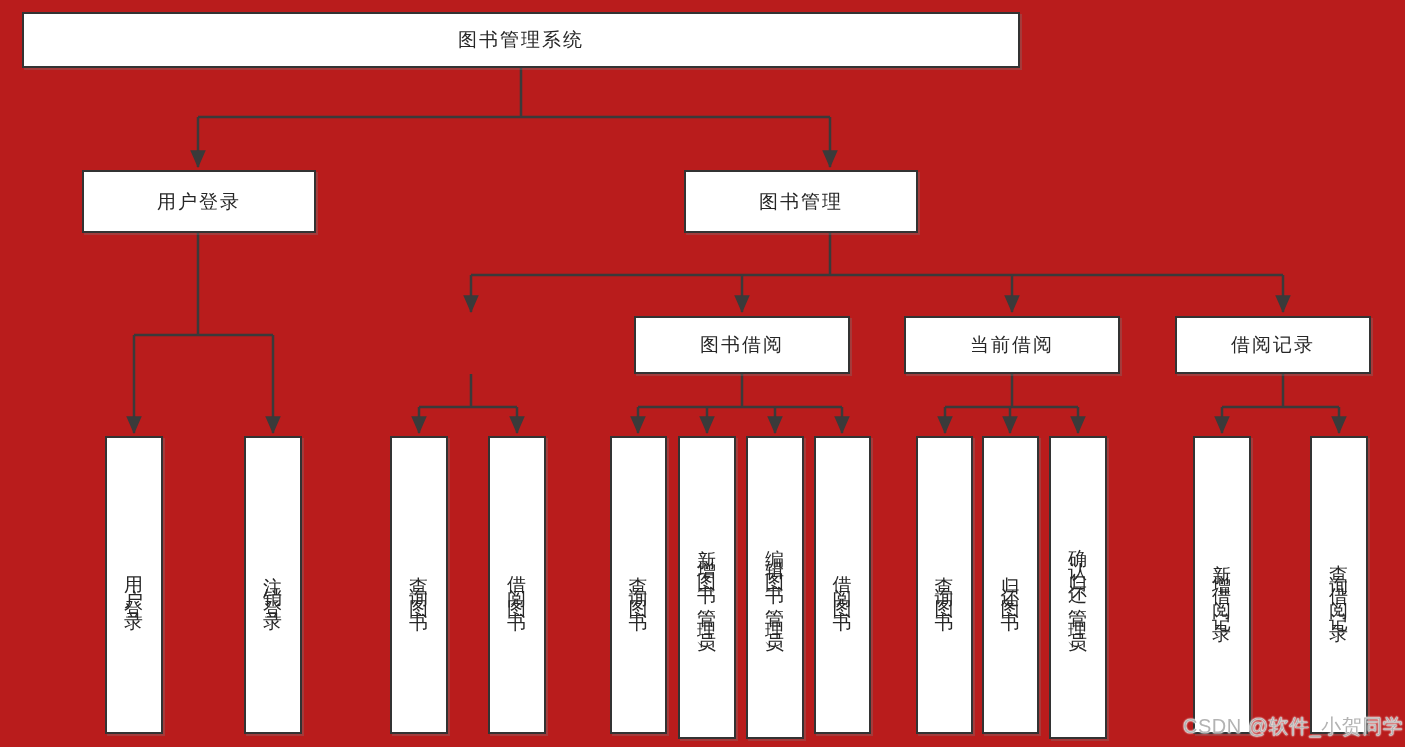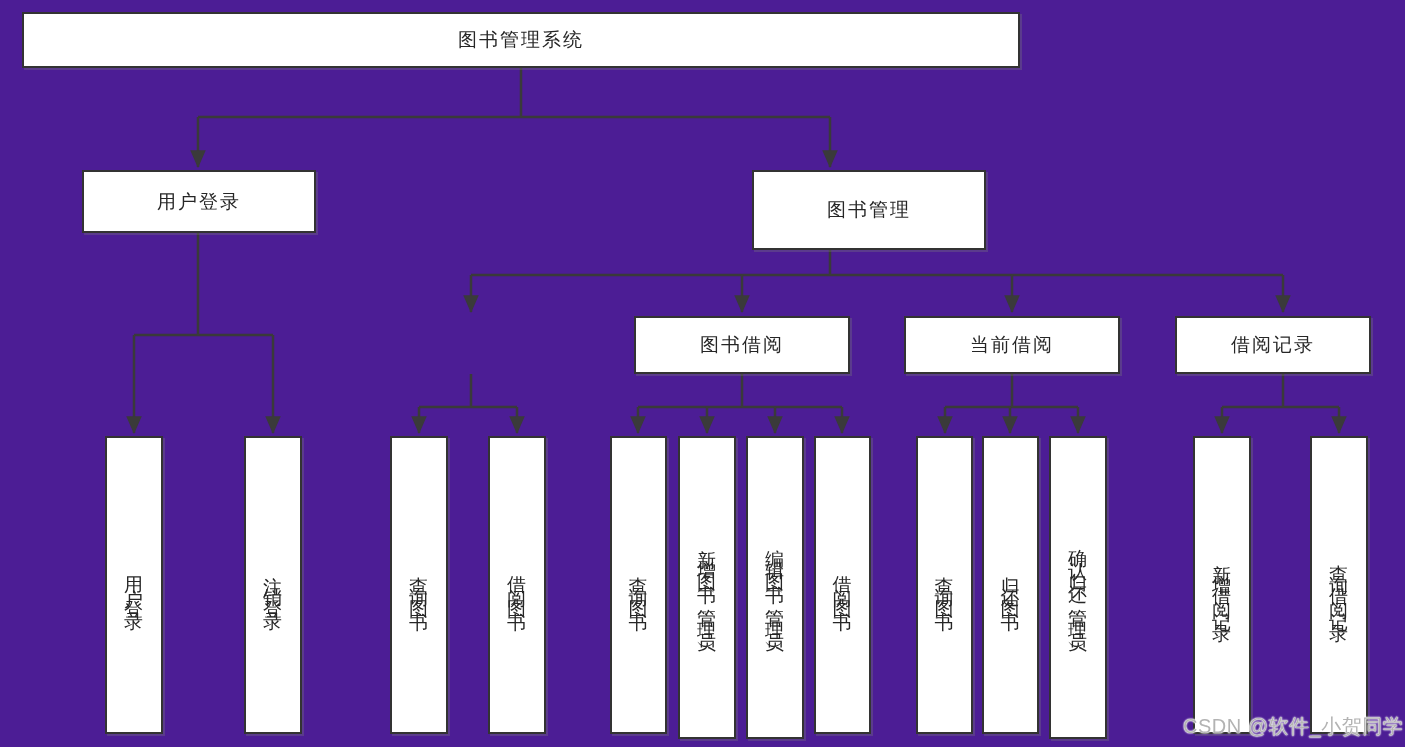--- a/index.html
+++ b/index.html
@@ -1,17 +1,17 @@
 <!DOCTYPE html>
 <html><head>
 <meta charset="utf-8">
 <style>
   html,body{margin:0;padding:0;background:#fff;}
   .canvas{
-    position:relative;width:1405px;height:747px;background:#4c1d95;
+    position:relative;width:1405px;height:747px;background:#b91c1c;
     font-family:"Liberation Sans","DejaVu Sans",sans-serif;overflow:hidden;
   }
   svg.wires{position:absolute;left:0;top:0;z-index:1;}
   .node{
     position:absolute;box-sizing:border-box;background:#fff;border:2px solid #333;
     box-shadow:2px 2px 0 rgba(125,125,125,.32);
     display:flex;align-items:center;justify-content:center;
     color:#262626;z-index:2;
   }
   .node .lbl{font-size:19px;letter-spacing:2px;white-space:nowrap;}
@@ -85,21 +85,21 @@
     </g>
   </svg>
 
   <div class="node" style="left:22px;top:12px;width:998px;height:56px">
     <span class="lbl">图书管理系统</span>
   </div>
 
   <div class="node" style="left:82px;top:170px;width:234px;height:63px">
     <span class="lbl">用户登录</span>
   </div>
-  <div class="node" style="left:752px;top:170px;width:234px;height:80px">
+  <div class="node" style="left:684px;top:170px;width:234px;height:63px">
     <span class="lbl">图书管理</span>
   </div>
 
   <div class="node" style="left:904px;top:316px;width:216px;height:58px">
     <span class="lbl">当前借阅</span>
   </div>
   <div class="node" style="left:634px;top:316px;width:216px;height:58px">
     <span class="lbl">图书借阅</span>
   </div>
   <div class="node" style="left:1175px;top:316px;width:196px;height:58px">

